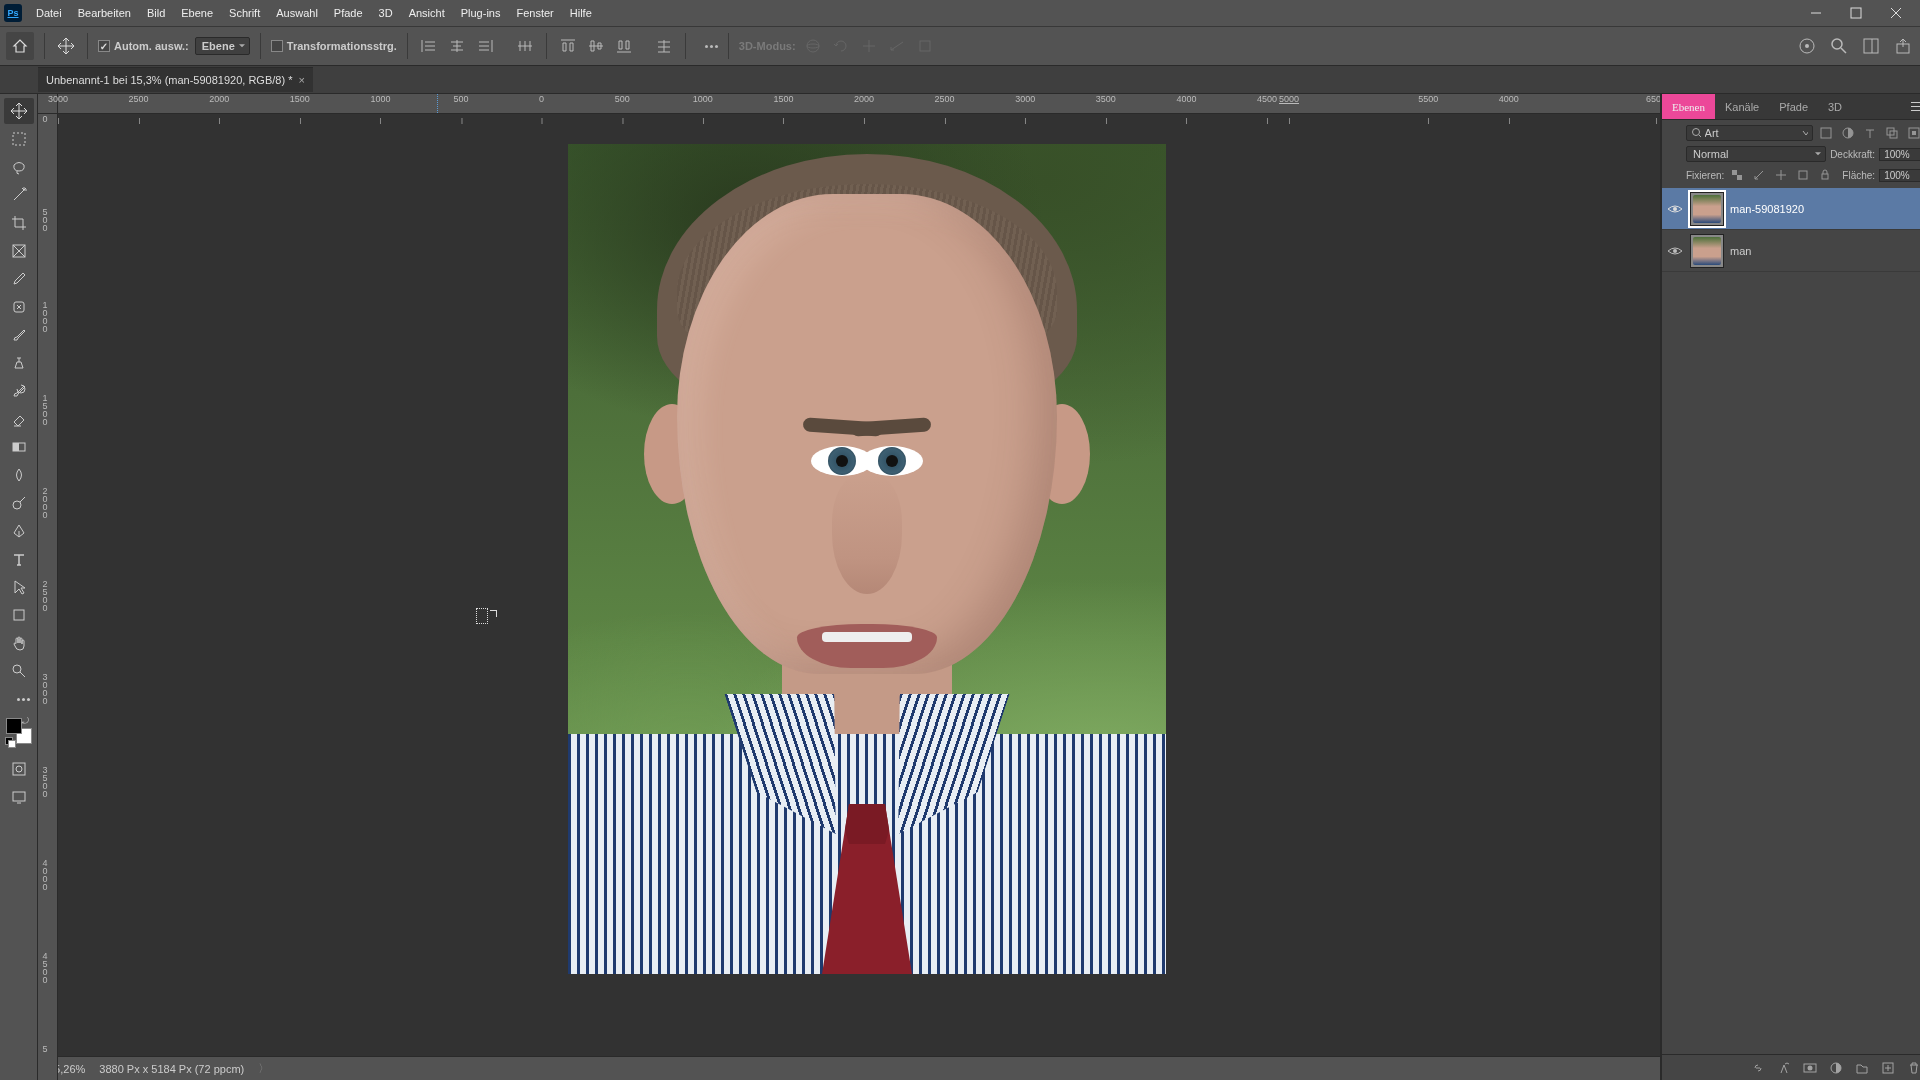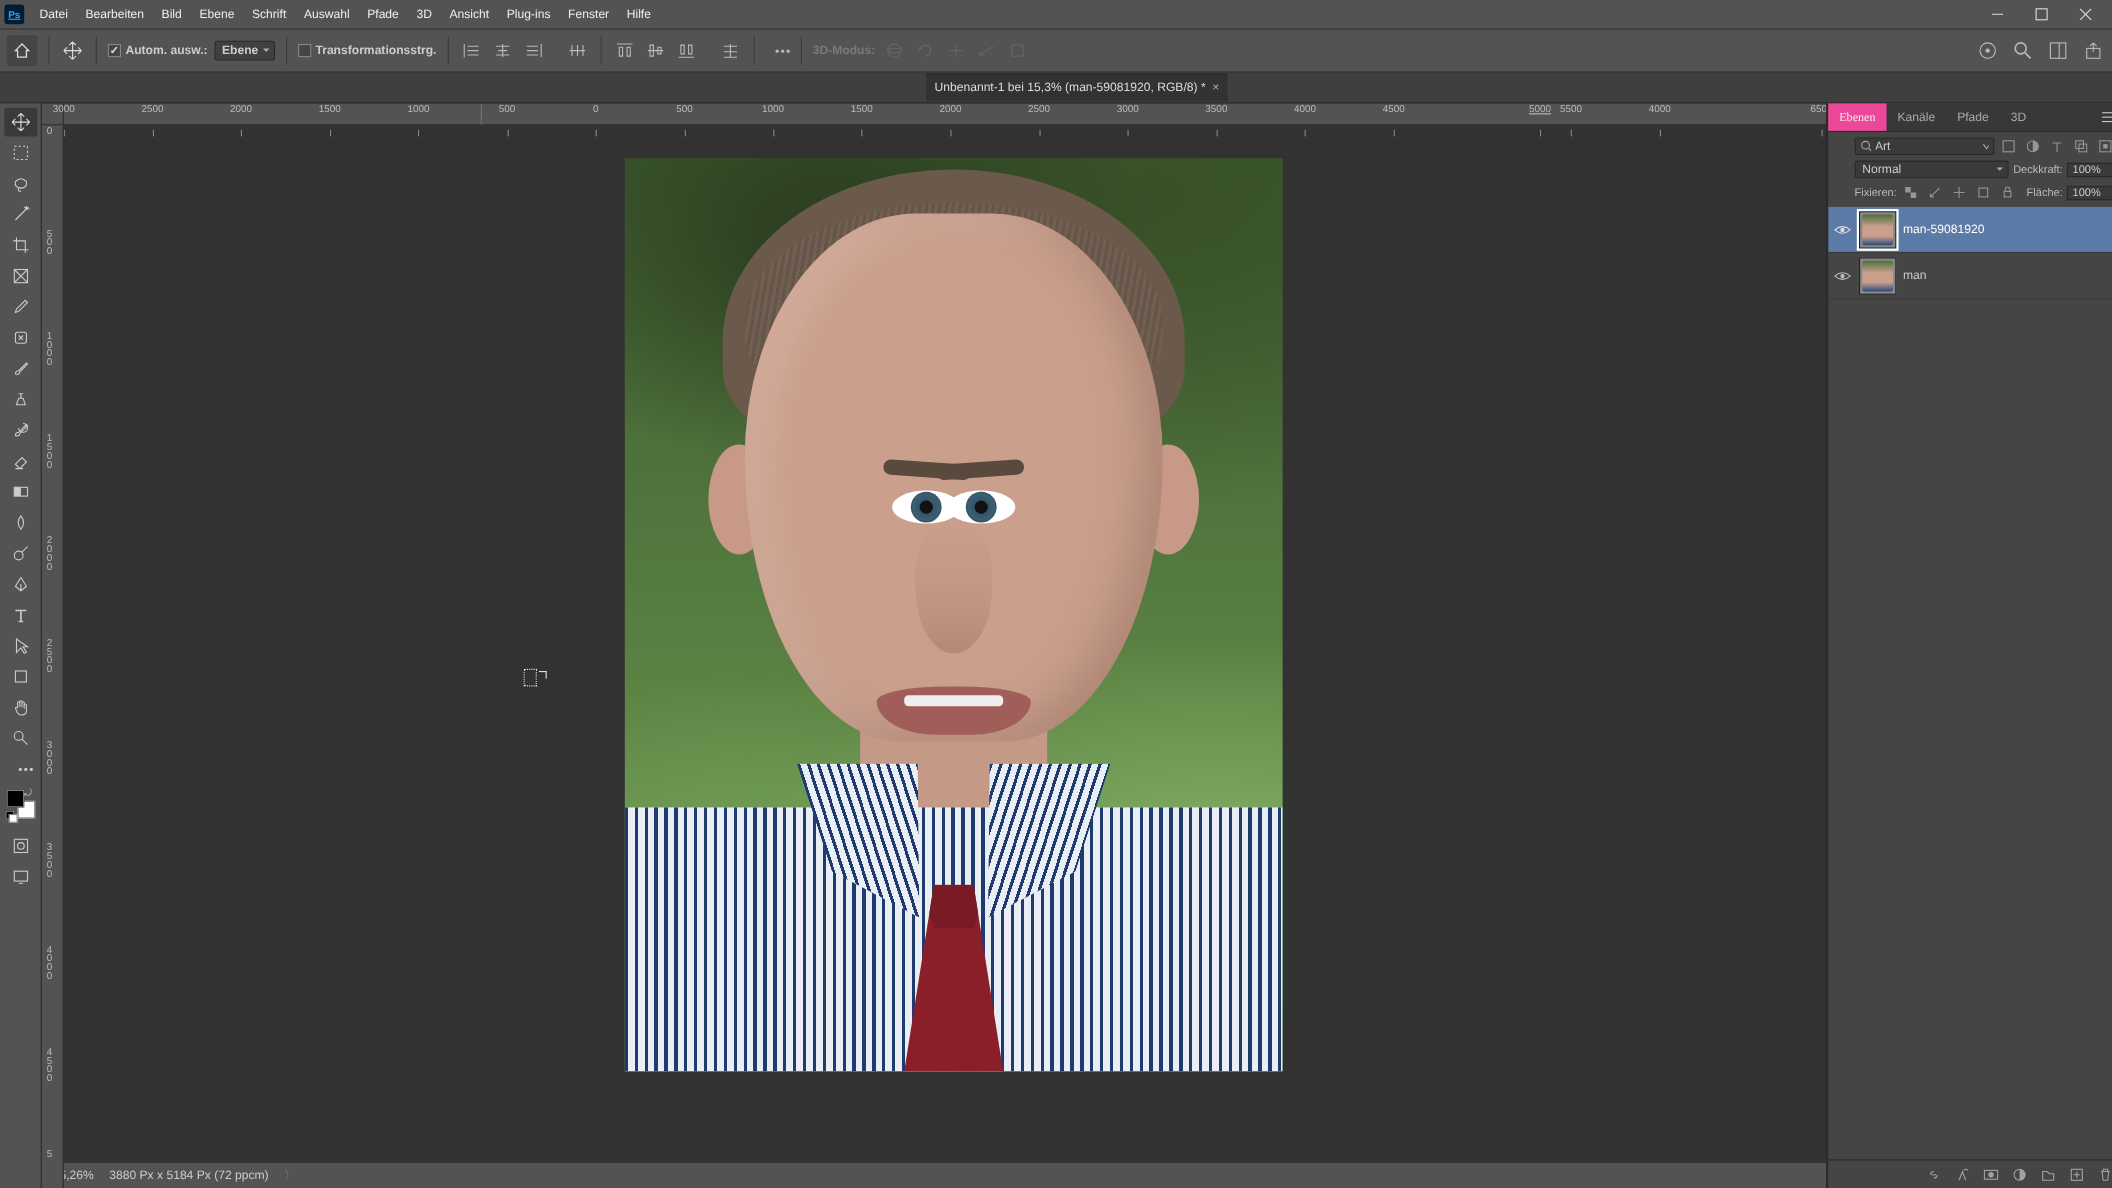--- a/index.html
+++ b/index.html
@@ -21,21 +21,21 @@
 .optionsbar .chk-box { width: 12px; height: 12px; border: 1px solid #888; background: #454545; display: flex; align-items: center; justify-content: center; }
 .optionsbar .chk-box.checked::after { content: "✓"; font-size: 10px; color: #ddd; }
 .optionsbar .sel { background: #404040; border: 1px solid #2a2a2a; padding: 2px 14px 2px 6px; position: relative; border-radius: 2px; }
 .optionsbar .sel::after { content: ""; position: absolute; right: 4px; top: 50%; transform: translateY(-30%); border: 3px solid transparent; border-top-color: #aaa; }
 .optionsbar .icon-btn { width: 22px; height: 22px; display: flex; align-items: center; justify-content: center; opacity: .85; }
 .optionsbar .icon-btn.dim { opacity: .35; }
 .optionsbar .muted { color: #7a7a7a; }
 .optionsbar .right-icons { margin-left: auto; display: flex; gap: 10px; align-items: center; }
 
 
-.tabbar { height: 28px; background: #3f3f3f; border-bottom: 1px solid #2a2a2a; display: flex; align-items: center; padding-left: 38px; justify-content: center; }
+.tabbar { height: 28px; background: #3f3f3f; border-bottom: 1px solid #2a2a2a; display: flex; align-items: center; padding-left: 38px; }
 .doctab { background: #323232; padding: 0 8px; line-height: 24px; border-top: 1px solid #2a2a2a; display: flex; align-items: center; gap: 6px; font-size: 11px; color: #ddd; }
 .doctab .close { color: #aaa; }
 
 
 .main { position: absolute; top: 94px; left: 0; right: 0; bottom: 0; display: flex; }
 .toolbox { width: 38px; background: #535353; border-right: 1px solid #2a2a2a; display: flex; flex-direction: column; align-items: center; padding-top: 4px; gap: 2px; }
 .toolbox .tool { width: 30px; height: 26px; display: flex; align-items: center; justify-content: center; position: relative; border-radius: 2px; }
 .toolbox .tool.active { background: #3a3a3a; }
 .toolbox .tool svg, .optionsbar svg, .menubar svg { pointer-events: none; }
 .toolbox .color-swatch { margin-top: 4px; width: 26px; height: 26px; position: relative; }
@@ -450,21 +450,21 @@
         <div class="tick" style="left: 483.6px;">0</div>
         <div class="tick" style="left: 564.2px;">500</div>
         <div class="tick" style="left: 644.8px;">1000</div>
         <div class="tick" style="left: 725.4px;">1500</div>
         <div class="tick" style="left: 806px;">2000</div>
         <div class="tick" style="left: 886.6px;">2500</div>
         <div class="tick" style="left: 967.2px;">3000</div>
         <div class="tick" style="left: 1047.8px;">3500</div>
         <div class="tick" style="left: 1128.4px;">4000</div>
         <div class="tick" style="left: 1209px;">4500</div>
-        <div class="tick" style="left: 1342px; text-decoration: underline;">5000</div>
+        <div class="tick" style="left: 1231px; text-decoration: underline;">5000</div>
         <div class="tick" style="left: 1370.2px;">5500</div>
         <div class="tick" style="left: 1450.8px;">4000</div>
         <div class="tick" style="left: 1598px;">6500</div>
         <div class="marker" style="left: 378.82px;"></div>
       </div>
     <div class="ruler-v" id="ruler-v">
         <div class="vtick" style="top: 0px;">0</div>
         <div class="vtick" style="top: 93px;">500</div>
         <div class="vtick" style="top: 186px;">1000</div>
         <div class="vtick" style="top: 279px;">1500</div>

